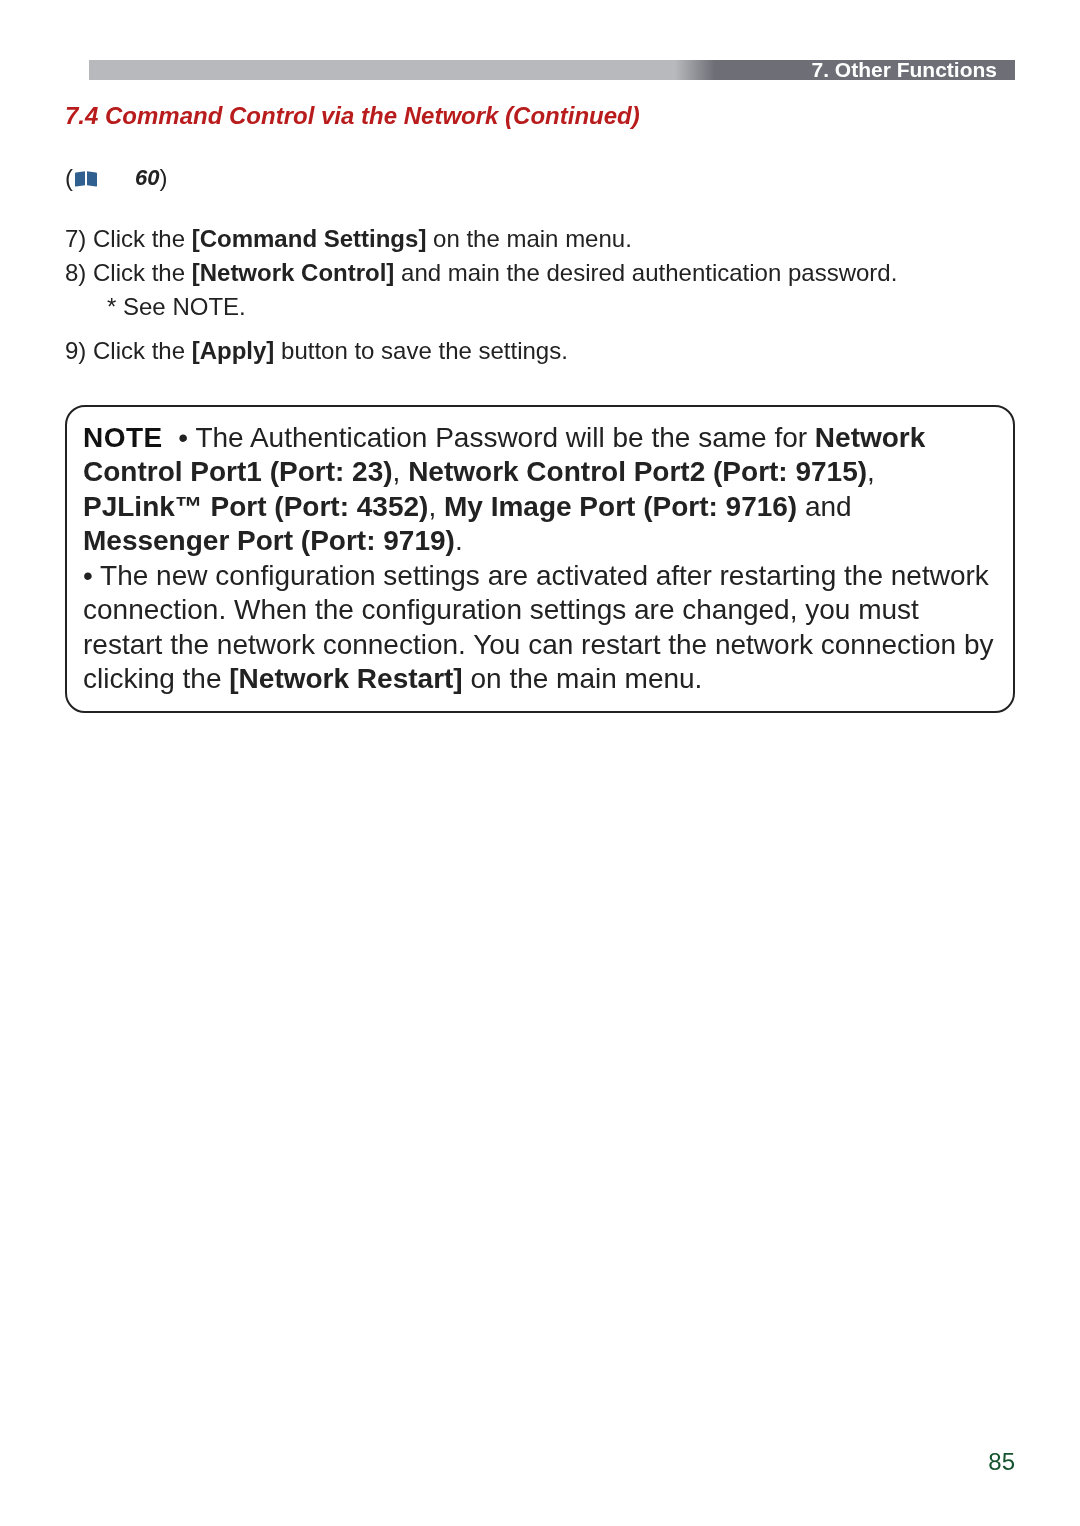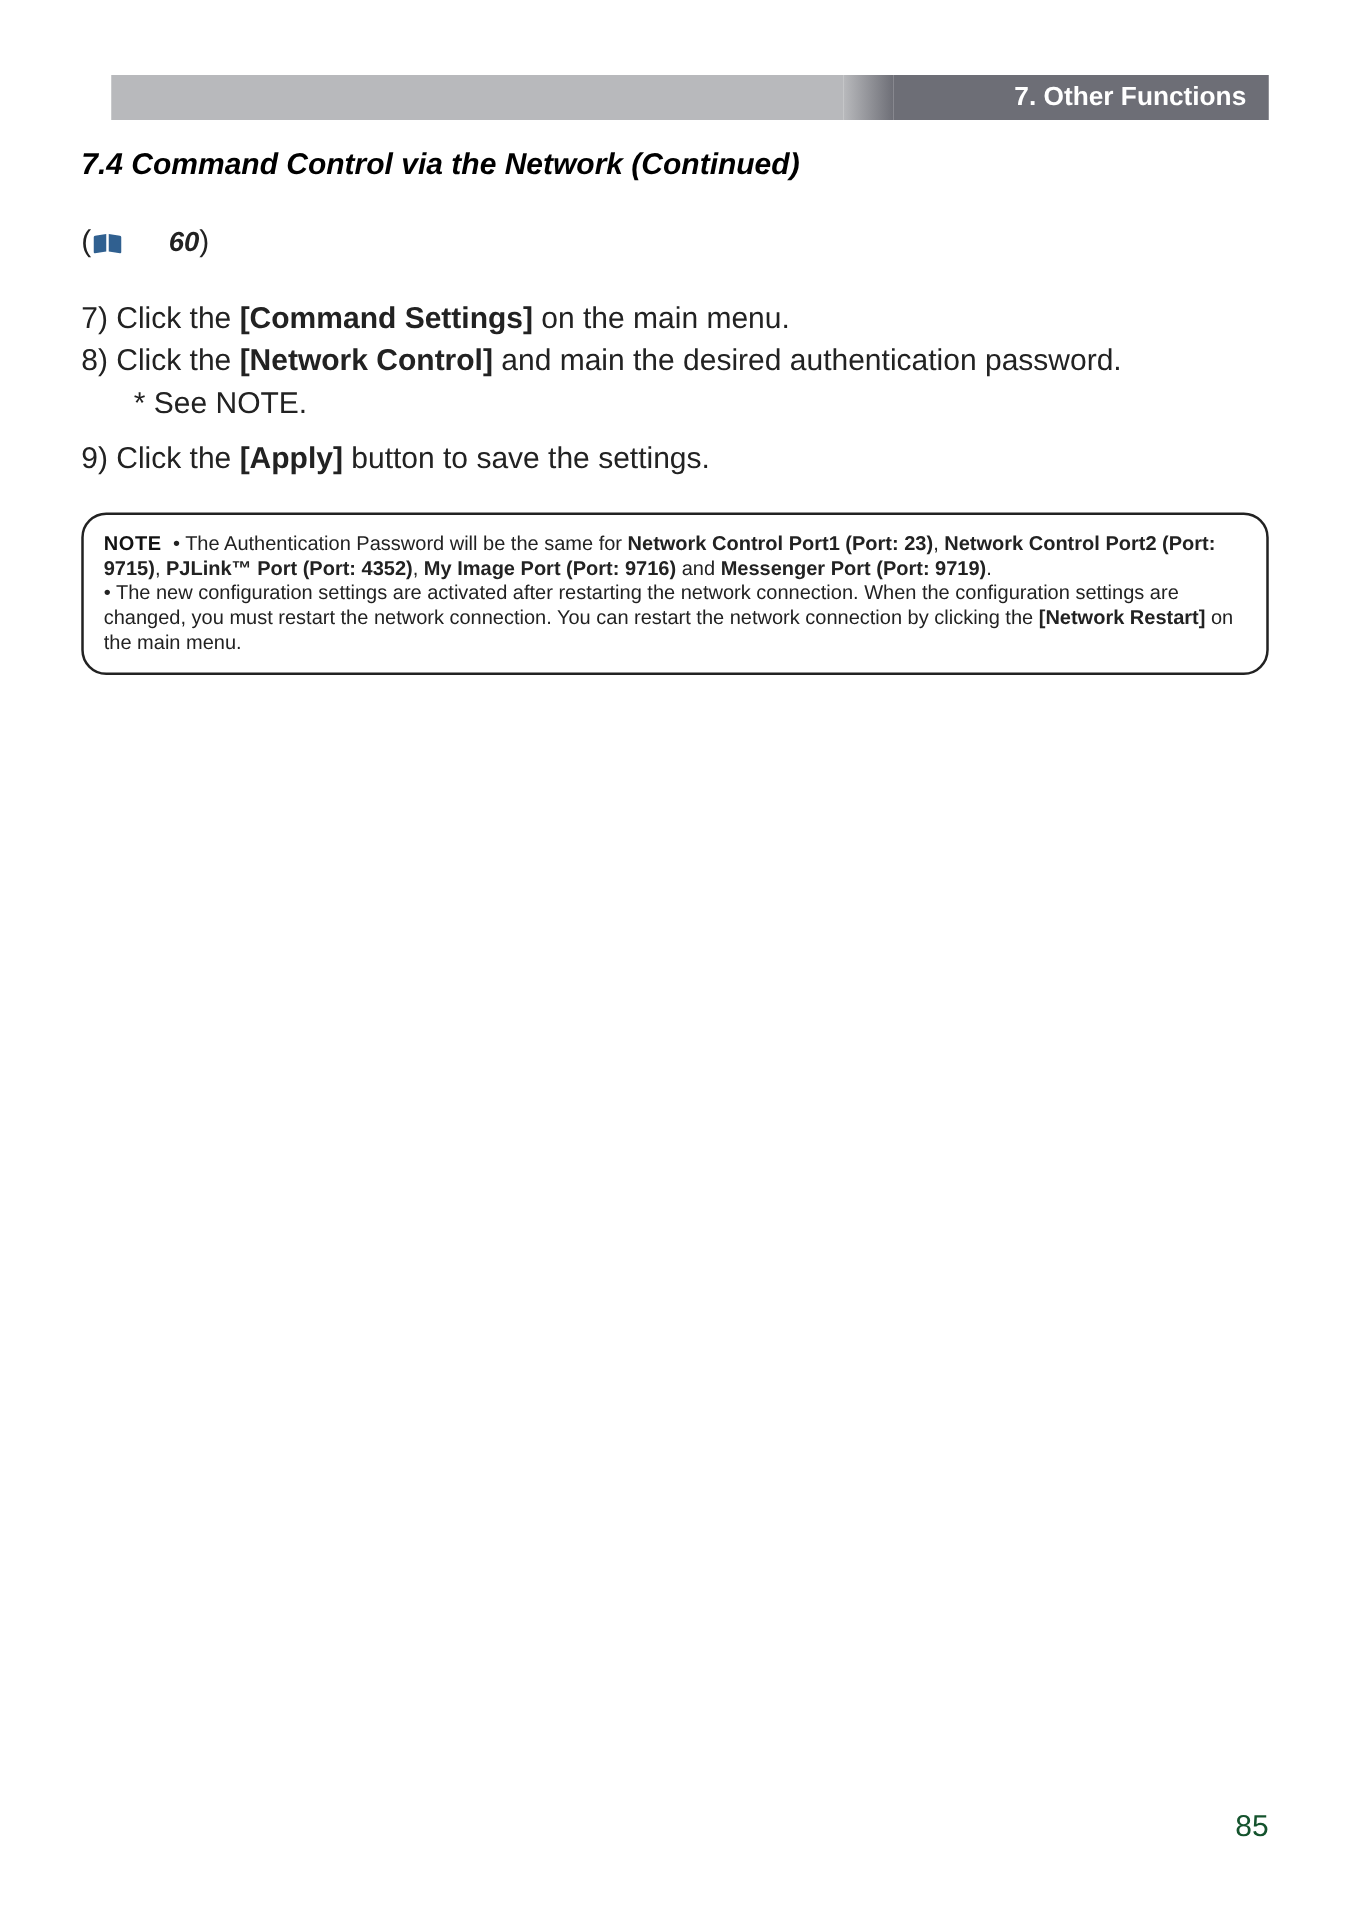--- a/index.html
+++ b/index.html
@@ -9,21 +9,21 @@
       font-family: Arial, Helvetica, sans-serif;
       background: #ffffff;
       position: relative;
     }
     .page {
       padding: 60px 65px 40px 65px;
       position: relative;
       height: 100%;
     }
     .header-band {
-      height: 36px;
+      height: 20px;
       display: flex;
       margin-bottom: 22px;
       padding-left: 24px;
     }
     .header-grey {
       flex: 1;
       background: #b8b9bc;
     }
     .header-bridge {
       width: 40px;
@@ -37,21 +37,21 @@
       font-size: 21px;
       display: flex;
       align-items: center;
       justify-content: flex-end;
       padding-right: 18px;
     }
     .section-title {
       font-style: italic;
       font-weight: bold;
       font-size: 24px;
-      color: #000000;
+      color: #b91c1c;
       margin-bottom: 34px;
     }
     .para {
       font-size: 24px;
       color: #222;
       line-height: 1.22;
       margin-bottom: 0;
     }
     .ref-line {
       font-size: 24px;
@@ -95,25 +95,25 @@
     }
     .step-list {
       font-size: 24px;
       color: #222;
       line-height: 1.25;
     }
     .step-block { margin-bottom: 4px; }
     .indent-note { margin-left: 42px; }
     .gap { height: 14px; }
     .note-box {
-      margin-top: 28px;
+      margin-top: 39px;
       border: 2.5px solid #222;
       border-radius: 20px;
       padding: 14px 16px 14px 16px;
-      font-size: 16px;
+      font-size: 28px;
       color: #222;
       line-height: 1.23;
     }
     .note-label {
       font-weight: 900;
       font-family: Arial, sans-serif;
       color: #111;
       letter-spacing: 0.5px;
     }
     .bold { font-weight: bold; }

